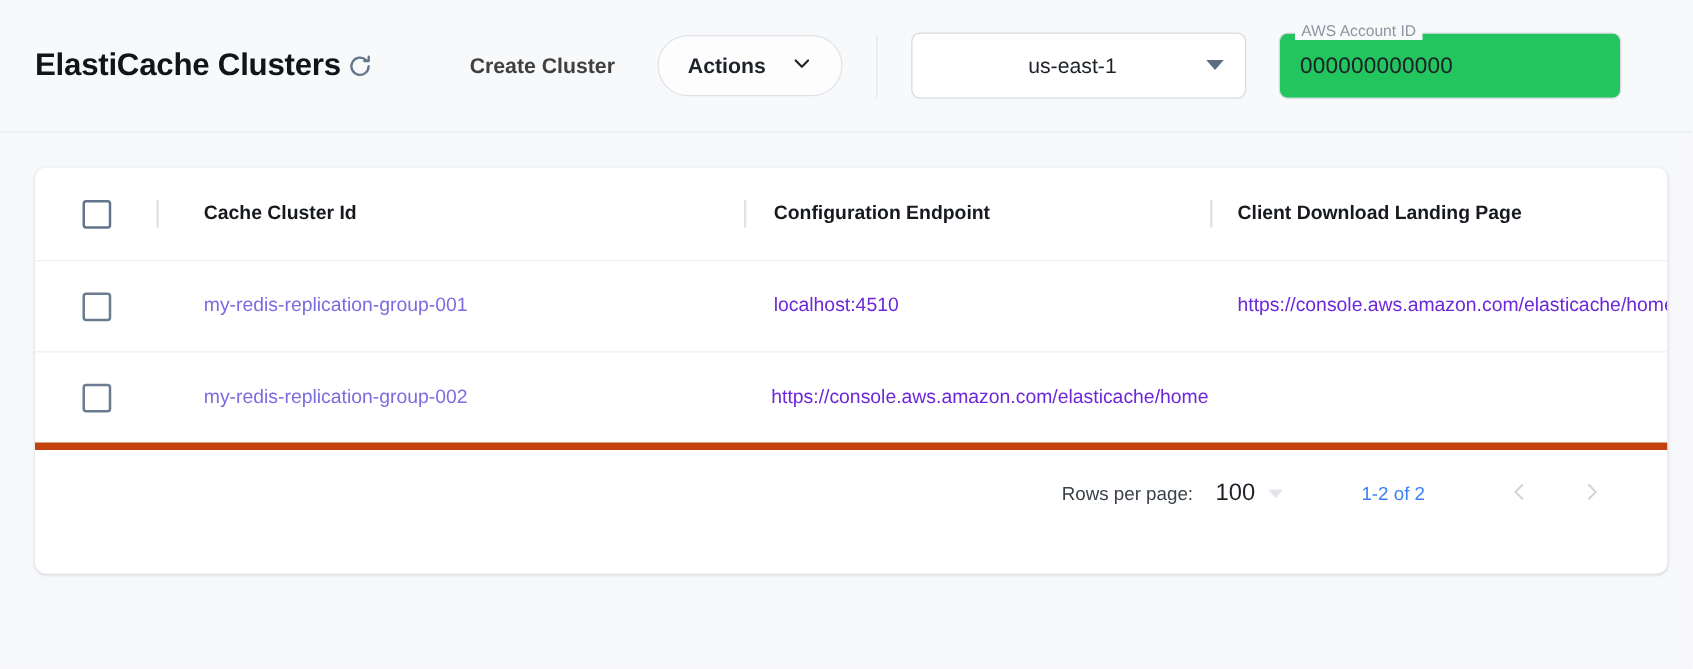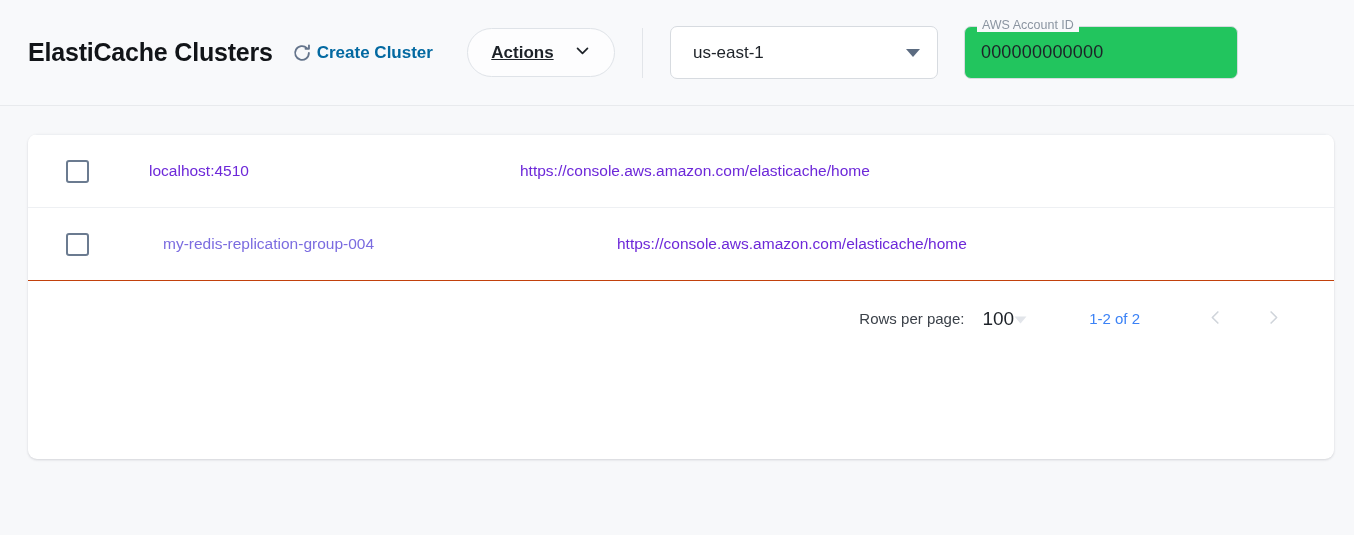--- a/index.html
+++ b/index.html
@@ -15,40 +15,41 @@
   .appbar {
     position: relative;
     height: 106px;
     width: 1354px;
     background: #f8f9fb;
     border-bottom: 1px solid #e8eaed;
     display: flex;
     align-items: center;
     padding: 0 20px 0 28px;
   }
-  .title-group { display: flex; align-items: center; gap: 14px; }
+  .title-group { display: flex; align-items: center; }
   .page-title {
     font-size: 25px;
     font-weight: bold;
     color: #111418;
     letter-spacing: -0.2px;
     white-space: nowrap;
   }
   .refresh-btn {
     width: 30px; height: 30px;
     display: flex; align-items: center; justify-content: center;
     cursor: pointer;
     background: transparent; border: none; padding: 0;
   }
   .refresh-btn svg { display: block; }
 
   .create-cluster {
+    margin-left: 73px;
     font-size: 17px;
     font-weight: bold;
-    color: #0369a1;
+    color: #404040;
     white-space: nowrap;
     cursor: pointer;
   }
 
   .actions-btn {
     margin-left: 34px;
     height: 49px;
     min-width: 148px;
     border: 1px solid #dfe3e8;
     border-radius: 25px;
@@ -58,21 +59,20 @@
     justify-content: center;
     gap: 20px;
     padding: 0 22px;
     cursor: pointer;
   }
   .actions-label {
     font-size: 17px;
     font-weight: bold;
     color: #1d2228;
     white-space: nowrap;
-    text-decoration: underline;
   }
   .chev-down { display: block; }
 
   .vdivider {
     width: 1px;
     height: 50px;
     background: #e2e5e9;
     margin-left: 27px;
   }
 
@@ -86,20 +86,21 @@
     display: flex;
     align-items: center;
     padding: 0 16px 0 22px;
     cursor: pointer;
   }
   .region-value {
     flex: 1;
     font-size: 17px;
     color: #1d2228;
     white-space: nowrap;
+    text-align: center;
   }
   .tri-down { display:block; }
 
   .acct-field {
     margin-left: 26px;
     position: relative;
     width: 274px;
     height: 53px;
     border: 1px solid #d7dbe0;
     border-radius: 7px;
@@ -139,21 +140,21 @@
   }
 
   .trow {
     display: flex;
     align-items: center;
     height: 73px;
     width: 100%;
   }
   .trow.header { height: 74px; }
   .trow.body { border-top: 1px solid #eef0f3; }
-  .row-sep-bottom { border-top: 1px solid #c2410c; }
+  .row-sep-bottom { border-top: 6px solid #c2410c; }
 
   .cell-check {
     width: 97px;
     flex: 0 0 97px;
     display: flex;
     align-items: center;
     padding-left: 38px;
   }
   .checkbox {
     width: 23px; height: 23px;
@@ -211,20 +212,21 @@
     gap: 0;
   }
   .rpp-label {
     font-size: 15px;
     color: #3b4149;
     margin-right: 18px;
   }
   .rpp-select {
     display: flex;
     align-items: center;
+    gap: 10px;
     cursor: pointer;
     margin-right: 62px;
   }
   .rpp-value { font-size: 19px; color: #1d2228; }
   .rpp-caret { display:block; }
   .range { font-size: 15px; color: #3b82f6; margin-right: 56px; }
   .pg-btn {
     width: 38px; height: 38px;
     display: flex; align-items: center; justify-content: center;
     background: transparent; border: none; padding: 0;
@@ -273,39 +275,56 @@
   <div class="acct-field">
     <span class="acct-legend">AWS Account ID</span>
     <span class="acct-value">000000000000</span>
   </div>
 
 </div>
 
 <div class="content">
   <div class="card">
 
+    <div class="trow header">
+      <div class="cell-check">
+        <div class="checkbox"></div>
+      </div>
+      <div class="cell c1 colsep">
+        <span class="th">Cache Cluster Id</span>
+      </div>
+      <div class="cell c2 colsep">
+        <span class="th">Configuration Endpoint</span>
+      </div>
+      <div class="cell c3 colsep">
+        <span class="th">Client Download Landing Page</span>
+      </div>
+    </div>
 
     <div class="trow body">
       <div class="cell-check">
         <div class="checkbox"></div>
       </div>
+      <div class="cell c1">
+        <span class="td link">my-redis-replication-group-001</span>
+      </div>
       <div class="cell c2">
         <span class="td">localhost:4510</span>
       </div>
       <div class="cell c3">
         <span class="td">https://console.aws.amazon.com/elasticache/home</span>
       </div>
     </div>
 
     <div class="trow body">
       <div class="cell-check">
         <div class="checkbox"></div>
       </div>
       <div class="cell c1">
-        <span class="td link">my-redis-replication-group-004</span>
+        <span class="td link">my-redis-replication-group-002</span>
       </div>
       <div class="cell c3">
         <span class="td">https://console.aws.amazon.com/elasticache/home</span>
       </div>
     </div>
 
     <div class="pager row-sep-bottom">
       <span class="rpp-label">Rows per page:</span>
 
       <div class="rpp-select">

